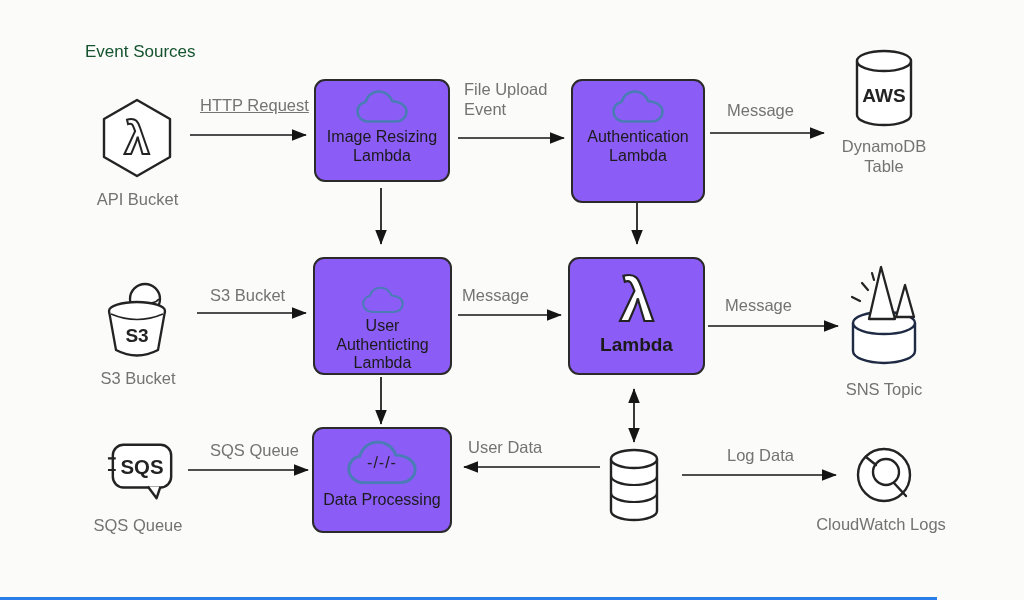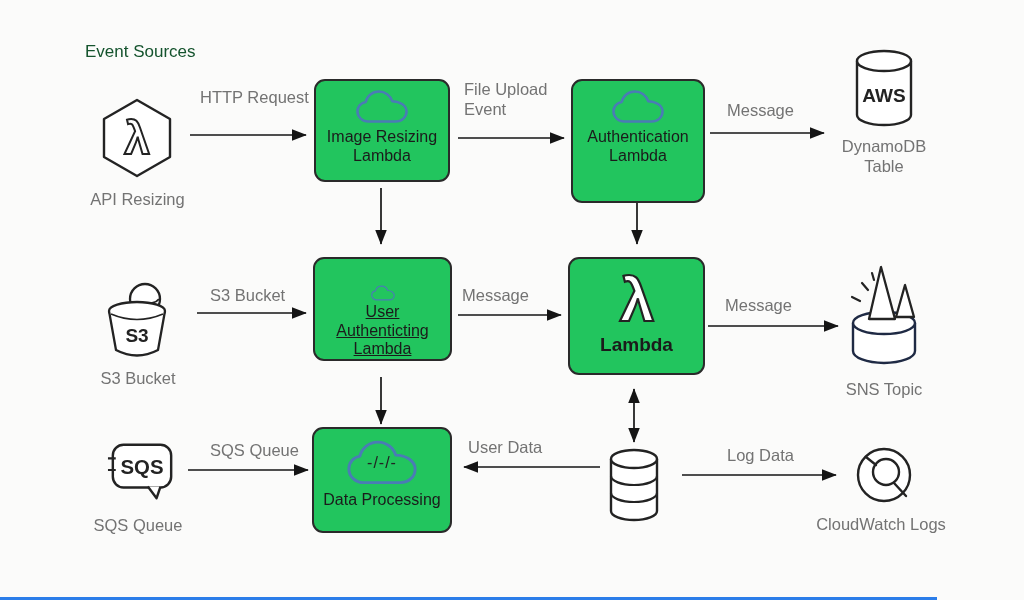--- a/index.html
+++ b/index.html
@@ -2,21 +2,21 @@
 <html><head>
 <meta charset="utf-8">
 <style>
   html,body{margin:0;padding:0;}
   body{width:1024px;height:600px;overflow:hidden;background:#fbfbfa;
        font-family:"Liberation Sans", sans-serif;color:#1b1b1b;}
   .canvas{position:relative;width:1024px;height:600px;}
   .lbl{position:absolute;font-size:16.5px;line-height:1.2;color:#737373;white-space:pre-line;}
   .center{text-align:center;}
   .heading{position:absolute;left:85px;top:42px;font-size:17px;font-weight:500;color:#14532d;}
-  .node-box{position:absolute;background:#22c55e;border:2px solid #2a2a2a;border-radius:11px;
+  .node-box{position:absolute;background:#8b5cf6;border:2px solid #2a2a2a;border-radius:11px;
             display:flex;flex-direction:column;align-items:center;justify-content:flex-start;
             box-sizing:border-box;}
   .node-box .box-label{font-size:16px;line-height:1.16;text-align:center;color:#1b1b1b;margin-top:1px;}
   .icon-wrap{position:absolute;}
   .cloud-stack{position:relative;display:flex;align-items:center;justify-content:center;}
   .cloud-text{position:absolute;font-size:16px;color:#222;letter-spacing:1px;top:52%;left:50%;
               transform:translate(-50%,-55%);}
   .arrow-overlay{position:absolute;left:0;top:0;width:1024px;height:600px;pointer-events:none;}
   .bottom-bar{position:absolute;left:0;top:597px;height:3px;background:#2b7de9;}
   svg text{font-family:"Liberation Sans", sans-serif;}
@@ -47,37 +47,37 @@
       <line x1="458" y1="315" x2="561" y2="315" marker-end="url(#ah)"></line>
       <line x1="708" y1="326" x2="838" y2="326" marker-end="url(#ah)"></line>
       <line x1="381" y1="377" x2="381" y2="424" marker-end="url(#ah)"></line>
       <line x1="634" y1="389" x2="634" y2="442" marker-start="url(#ahs)" marker-end="url(#ah)"></line>
       <line x1="188" y1="470" x2="308" y2="470" marker-end="url(#ah)"></line>
       <line x1="600" y1="467" x2="464" y2="467" marker-end="url(#ah)"></line>
       <line x1="682" y1="475" x2="836" y2="475" marker-end="url(#ah)"></line>
     </g>
   </svg>
 
-  <div class="lbl" style="left:200px;top:88px;">HTTP Request</div>
+  <div class="lbl" style="left:200px;top:96px;text-decoration:underline;">HTTP Request</div>
   <div class="lbl" style="left:464px;top:80px;width:100px;">File Upload Event</div>
   <div class="lbl" style="left:727px;top:101px;">Message</div>
   <div class="lbl" style="left:210px;top:286px;">S3 Bucket</div>
   <div class="lbl" style="left:462px;top:286px;">Message</div>
   <div class="lbl" style="left:725px;top:296px;">Message</div>
   <div class="lbl" style="left:210px;top:441px;">SQS Queue</div>
   <div class="lbl" style="left:468px;top:438px;">User Data</div>
   <div class="lbl" style="left:727px;top:446px;">Log Data</div>
 
   <div class="icon-wrap" style="left:100px;top:97px;">
     <svg width="74" height="82" viewBox="0 0 74 82">
       <polygon points="37,3 70,22 70,60 37,79 4,60 4,22" fill="#fff" stroke="#232323" stroke-width="2.4" stroke-linejoin="round"></polygon>
       <text x="37" y="57" text-anchor="middle" font-size="46" font-weight="bold" fill="#fff" stroke="#232323" stroke-width="2">λ</text>
     </svg>
   </div>
-  <div class="lbl center" style="left:70px;top:190px;width:135px;">API Resizing</div>
+  <div class="lbl center" style="left:70px;top:190px;width:135px;">API Bucket</div>
 
   <div class="node-box" style="left:314px;top:79px;width:136px;height:103px;padding-top:6px;">
     <svg width="60" height="40" viewBox="0 0 64 44">
       <path d="M47 38 H17 C10.5 38 5 33 5 26.8 C5 21.5 8.8 17.3 14 16.4 C15.5 9.8 21.5 5 28.6 5 C35.4 5 41.2 9.4 43.2 15.6 C52 15.8 59 20.6 59 27 C59 33 53.8 38 47 38 Z" fill="none" stroke="#4a7cb5" stroke-width="2.8" stroke-linejoin="round"></path>
     </svg>
     <div class="box-label" style="width:122px;">Image Resizing Lambda</div>
   </div>
 
   <div class="node-box" style="left:571px;top:79px;width:134px;height:124px;padding-top:6px;">
     <svg width="60" height="40" viewBox="0 0 64 44">
@@ -100,21 +100,21 @@
       <circle cx="40" cy="19" r="15" fill="#fff" stroke="#232323" stroke-width="2.3"></circle>
       <path d="M27,25 C34,19 47,28 54,19" fill="none" stroke="#232323" stroke-width="2"></path>
       <ellipse cx="32" cy="31" rx="28" ry="9" fill="#fff" stroke="#232323" stroke-width="2.3"></ellipse>
       <path d="M4,31 L11,70 Q32,81 53,70 L60,31" fill="#fff" stroke="#232323" stroke-width="2.3" stroke-linejoin="round"></path>
       <path d="M6,34 Q32,45 58,34" fill="none" stroke="#232323" stroke-width="1.6"></path>
       <text x="32" y="62" text-anchor="middle" font-size="19" font-weight="600" fill="#232323">S3</text>
     </svg>
   </div>
   <div class="lbl center" style="left:58px;top:369px;width:160px;">S3 Bucket</div>
 
-  <div class="node-box" style="left:313px;top:257px;width:139px;height:104px;padding-top:25px;text-decoration:underline;">
+  <div class="node-box" style="left:313px;top:257px;width:139px;height:118px;padding-top:25px;">
     <svg width="60" height="40" viewBox="0 0 64 44">
       <path d="M47 38 H17 C10.5 38 5 33 5 26.8 C5 21.5 8.8 17.3 14 16.4 C15.5 9.8 21.5 5 28.6 5 C35.4 5 41.2 9.4 43.2 15.6 C52 15.8 59 20.6 59 27 C59 33 53.8 38 47 38 Z" fill="none" stroke="#4a7cb5" stroke-width="2.8" stroke-linejoin="round"></path>
     </svg>
     <div class="box-label" style="width:112px;">User Authenticting Lambda</div>
   </div>
 
   <div class="node-box" style="left:568px;top:257px;width:137px;height:118px;padding-top:4px;">
     <svg width="70" height="70" viewBox="0 0 70 70">
       <text x="35" y="58" text-anchor="middle" font-size="62" font-weight="bold" fill="#fff" stroke="#232323" stroke-width="2.2">λ</text>
     </svg>

